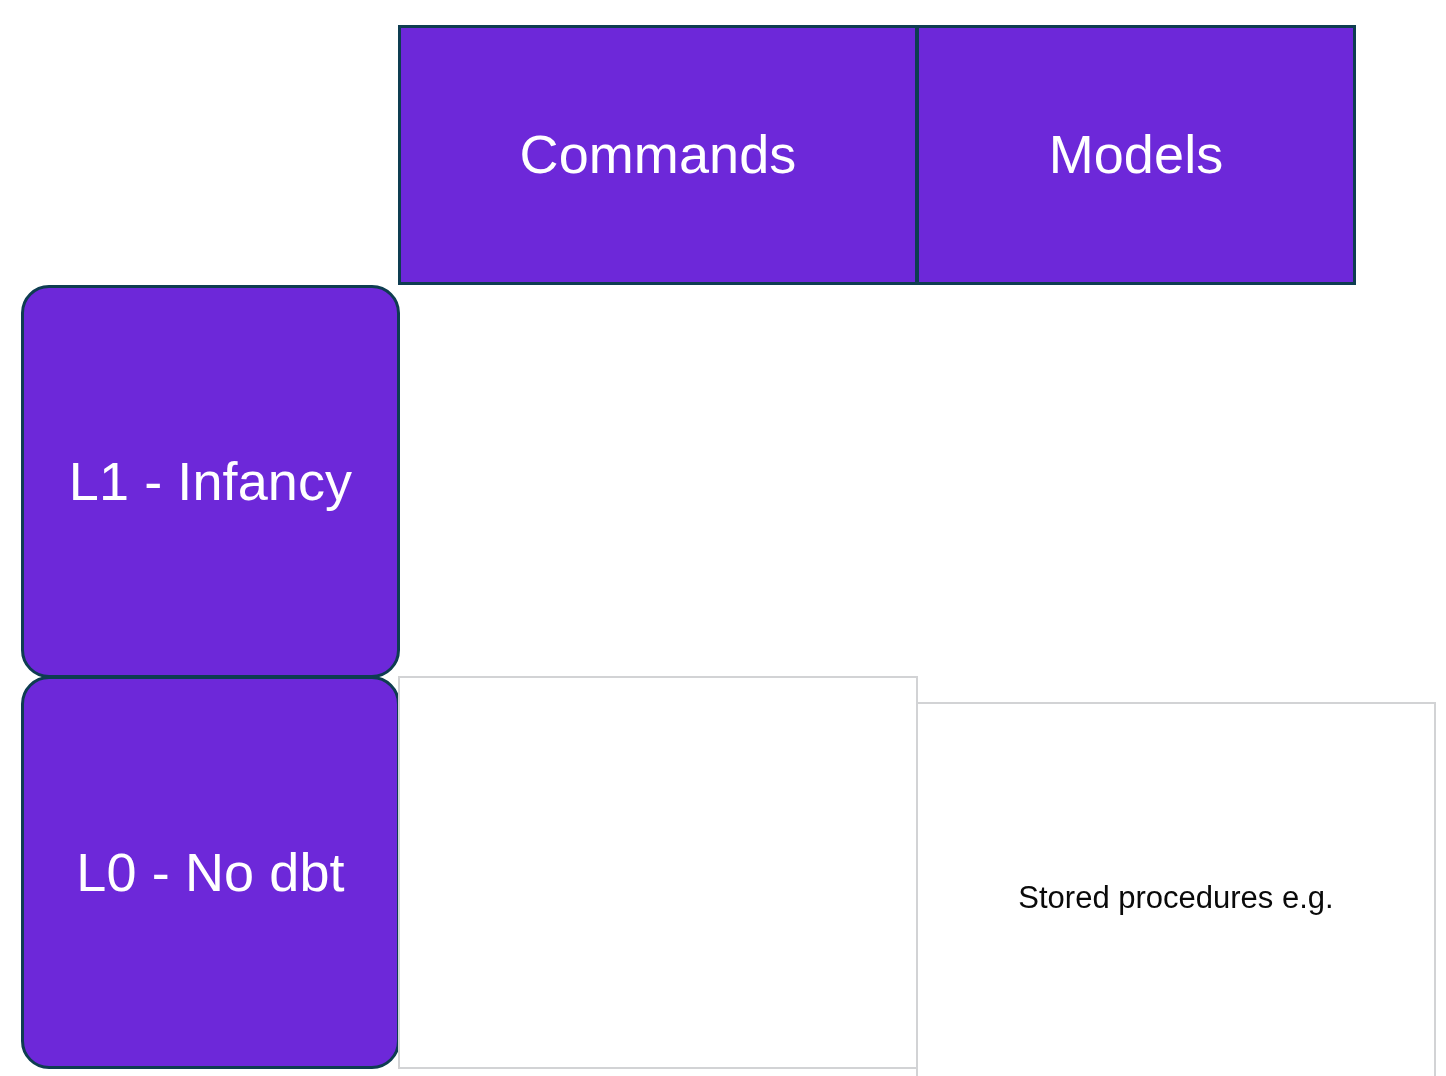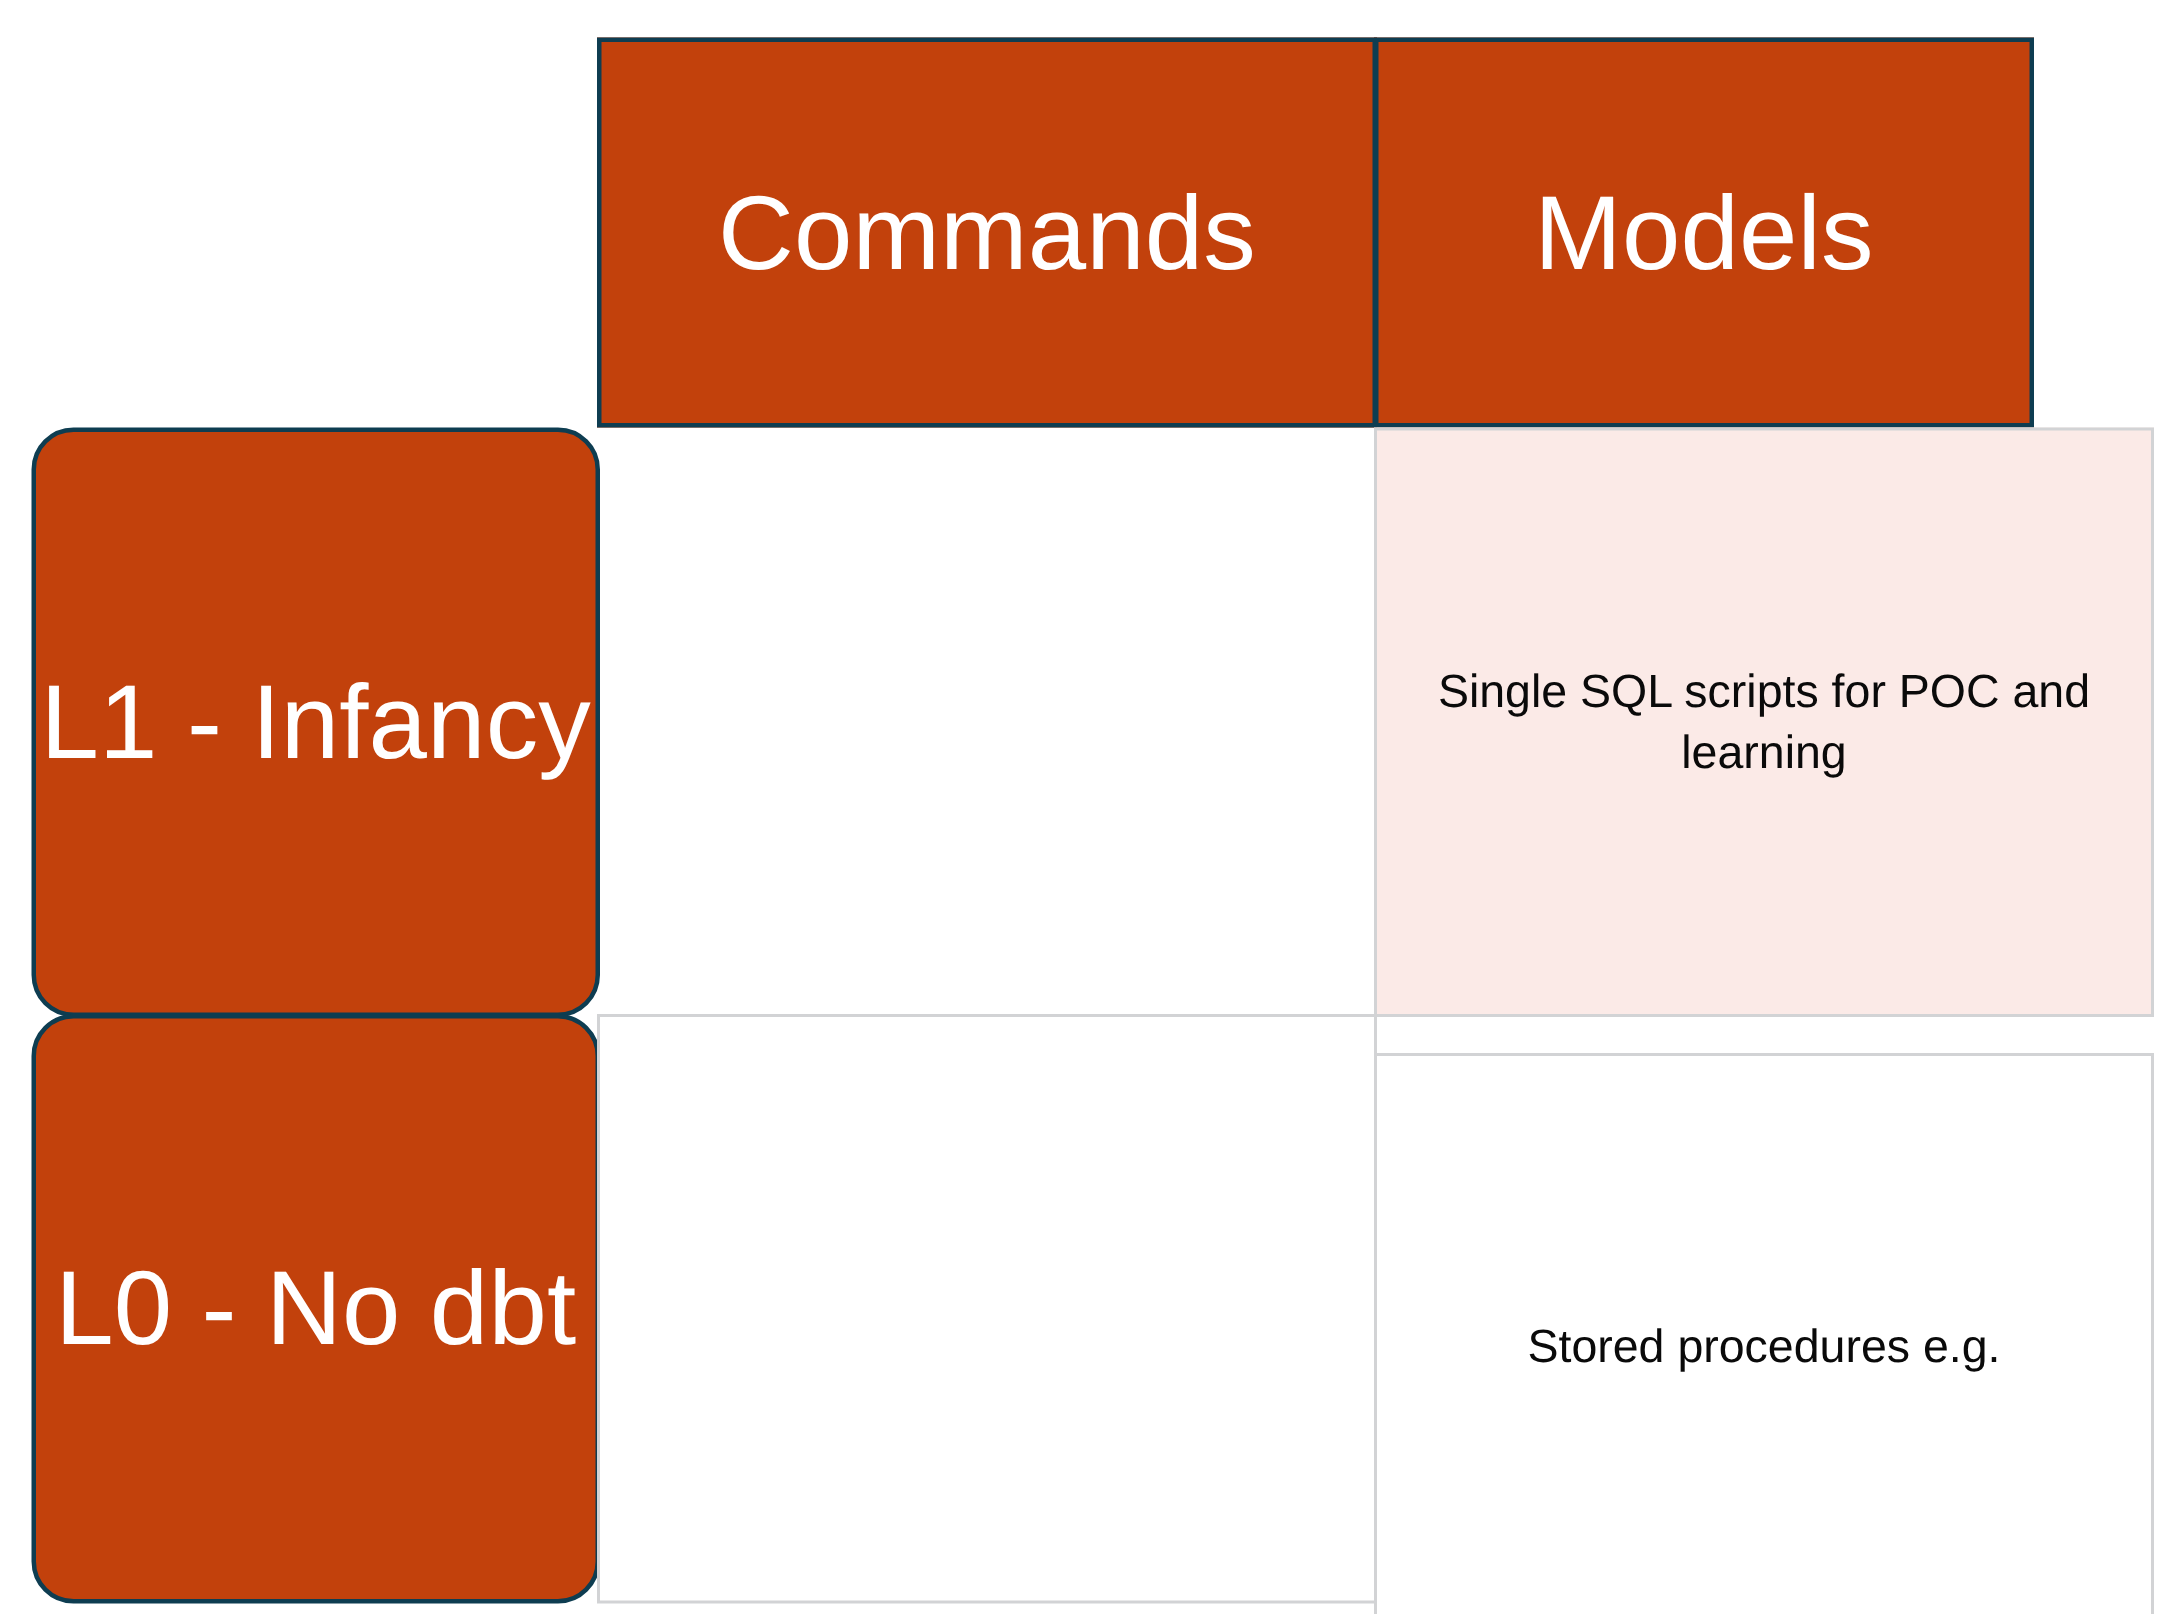--- a/index.html
+++ b/index.html
@@ -26,23 +26,23 @@
     position: absolute;
     box-sizing: border-box;
     display: flex;
     align-items: center;
     justify-content: center;
     text-align: center;
   }
 
   
   .hdr {
-    background: #c2410c;
+    background: #6d28d9;
     color: #ffffff;
-    font-size: 70px;
+    font-size: 54px;
     font-weight: 400;
     line-height: 1.18;
     letter-spacing: 0.1px;
     border: 3px solid #0e3d51;
   }
 
   .hdr-col {
     align-items: center;
   }
 
@@ -102,23 +102,20 @@
 
   <div class="cell hdr hdr-col c-h2">
     <span class="cell-text">Models</span>
   </div>
 
   <div class="cell hdr hdr-row c-r1">
     <span class="cell-text">L1 - Infancy</span>
   </div>
 
 
-  <div class="cell body-cell l1 c-r1c2">
-    <span class="cell-text">Single SQL scripts for POC and learning</span>
-  </div>
 
   <div class="cell hdr hdr-row c-r2">
     <span class="cell-text">L0 - No dbt</span>
   </div>
 
   <div class="cell body-cell l0 c-r2c1">
     <span class="cell-text"></span>
   </div>
 
   <div class="cell body-cell l0 c-r2c2">

